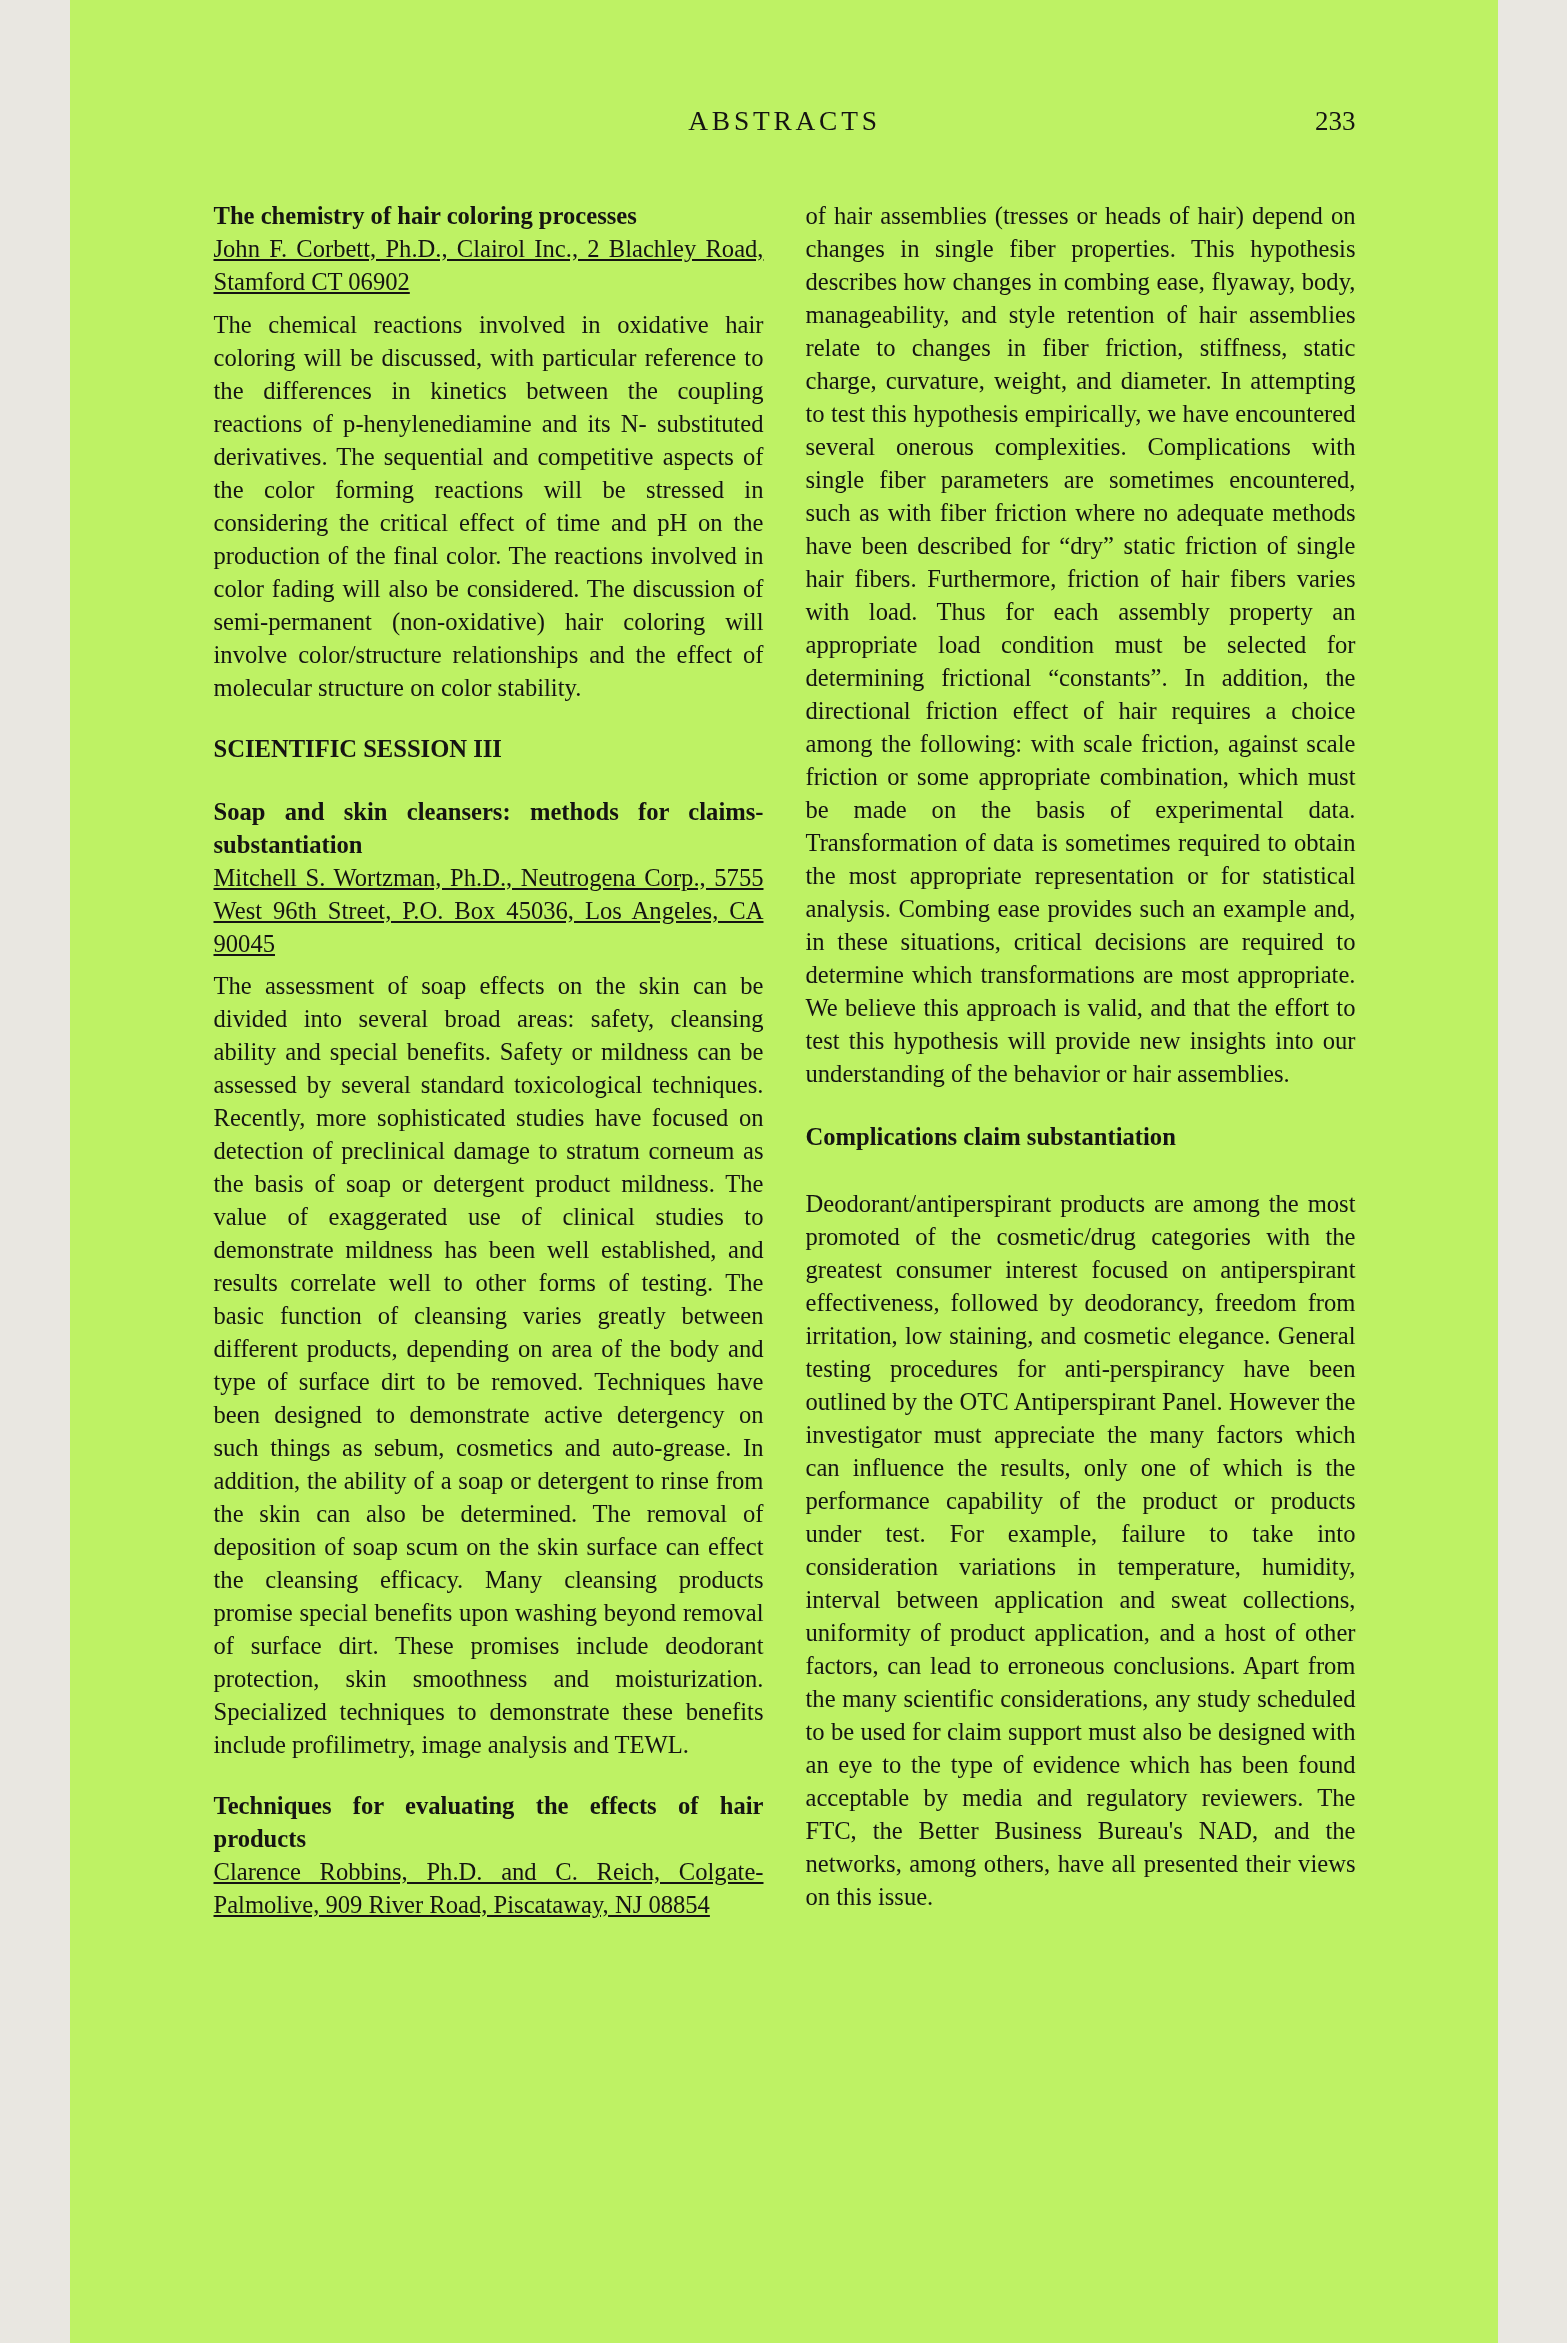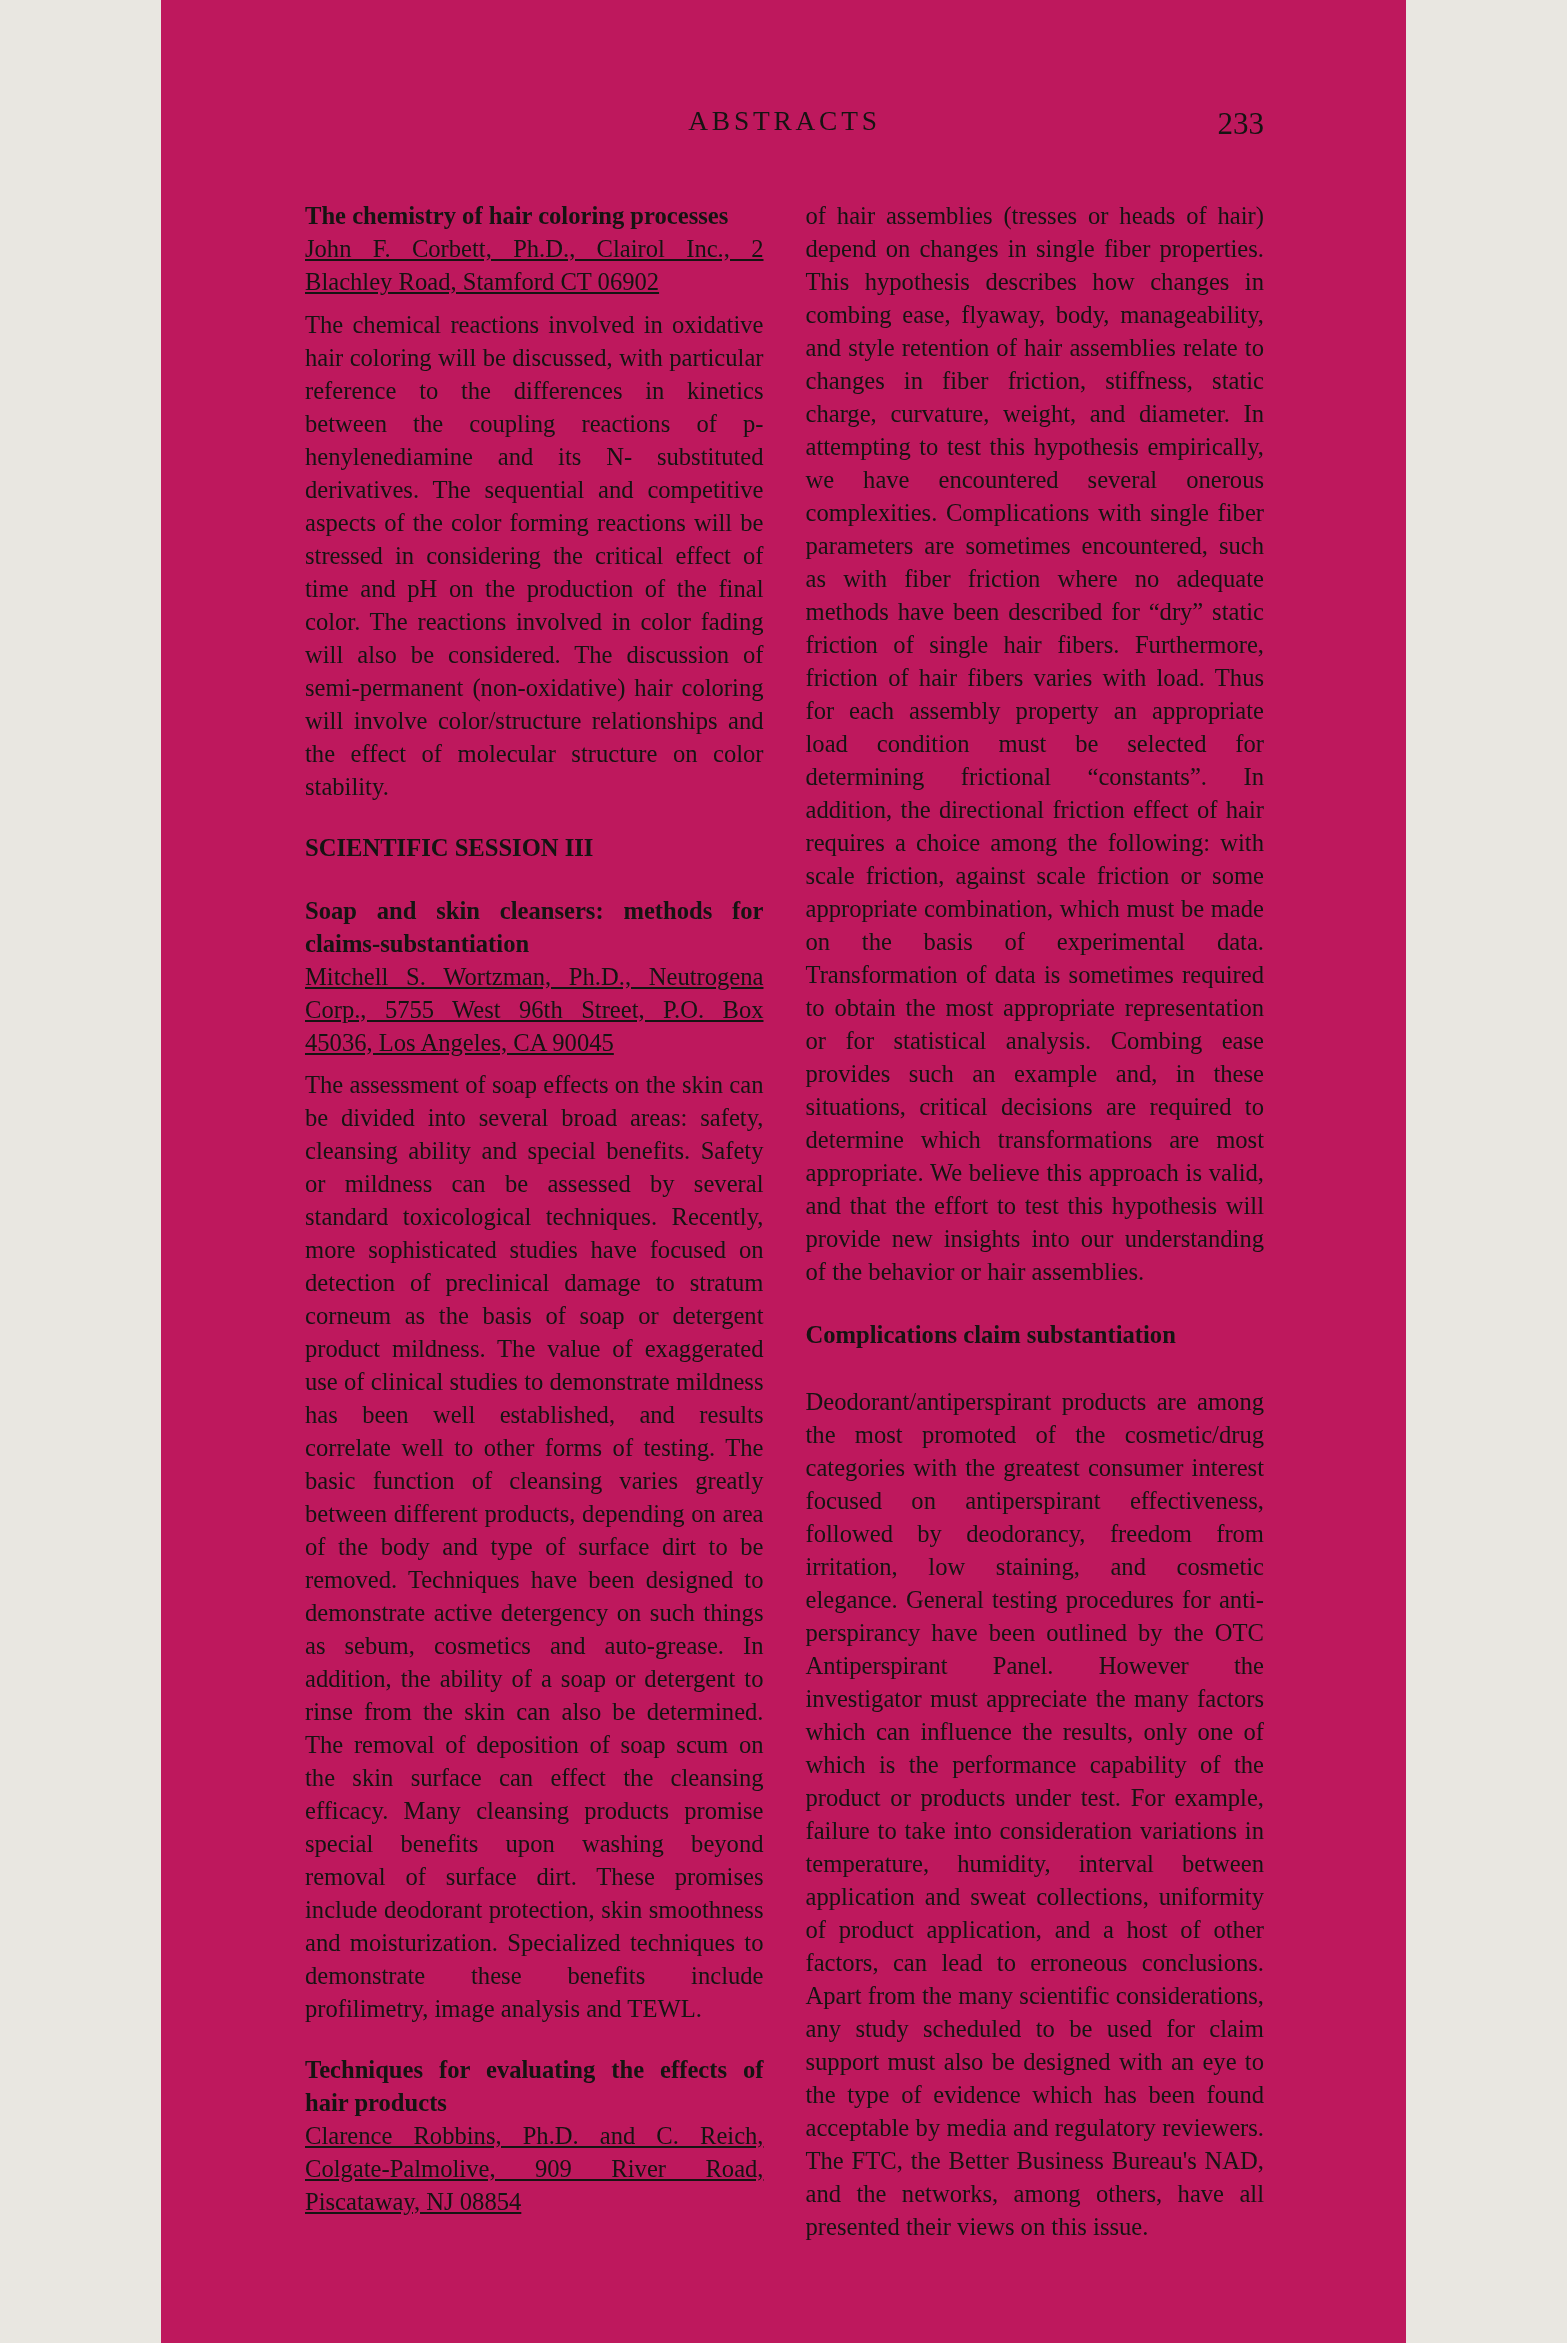--- a/index.html
+++ b/index.html
@@ -2,24 +2,24 @@
 <html style="font-size:15px"><head>
 <meta charset="utf-8">
 <style>
   html, body {
     margin: 0;
     padding: 0;
     background: #e9e7e1;
   }
   .page {
     position: relative;
-    width: 1245px;
+    width: 1428px;
     height: 2343px;
     margin: 0 auto;
-    background: #be185d;
+    background: #bef264;
     box-sizing: border-box;
     padding: 106px 142px 0 144px;
     font-family: "Liberation Serif", "DejaVu Serif", serif;
     color: #151412;
     overflow: hidden;
   }
   .page-header {
     position: relative;
     height: 40px;
     margin-bottom: 53px;
@@ -30,21 +30,21 @@
     transform: translateX(-50%);
     top: 0;
     font-size: 27.4px;
     letter-spacing: 3.8px;
     white-space: nowrap;
   }
   .page-number {
     position: absolute;
     right: 0;
     top: 0;
-    font-size: 31px;
+    font-size: 27px;
     text-align: right;
   }
   .columns {
     display: flex;
     gap: 42px;
   }
   .column {
     width: 620px;
     font-size: 24.6px;
     line-height: 33px;

